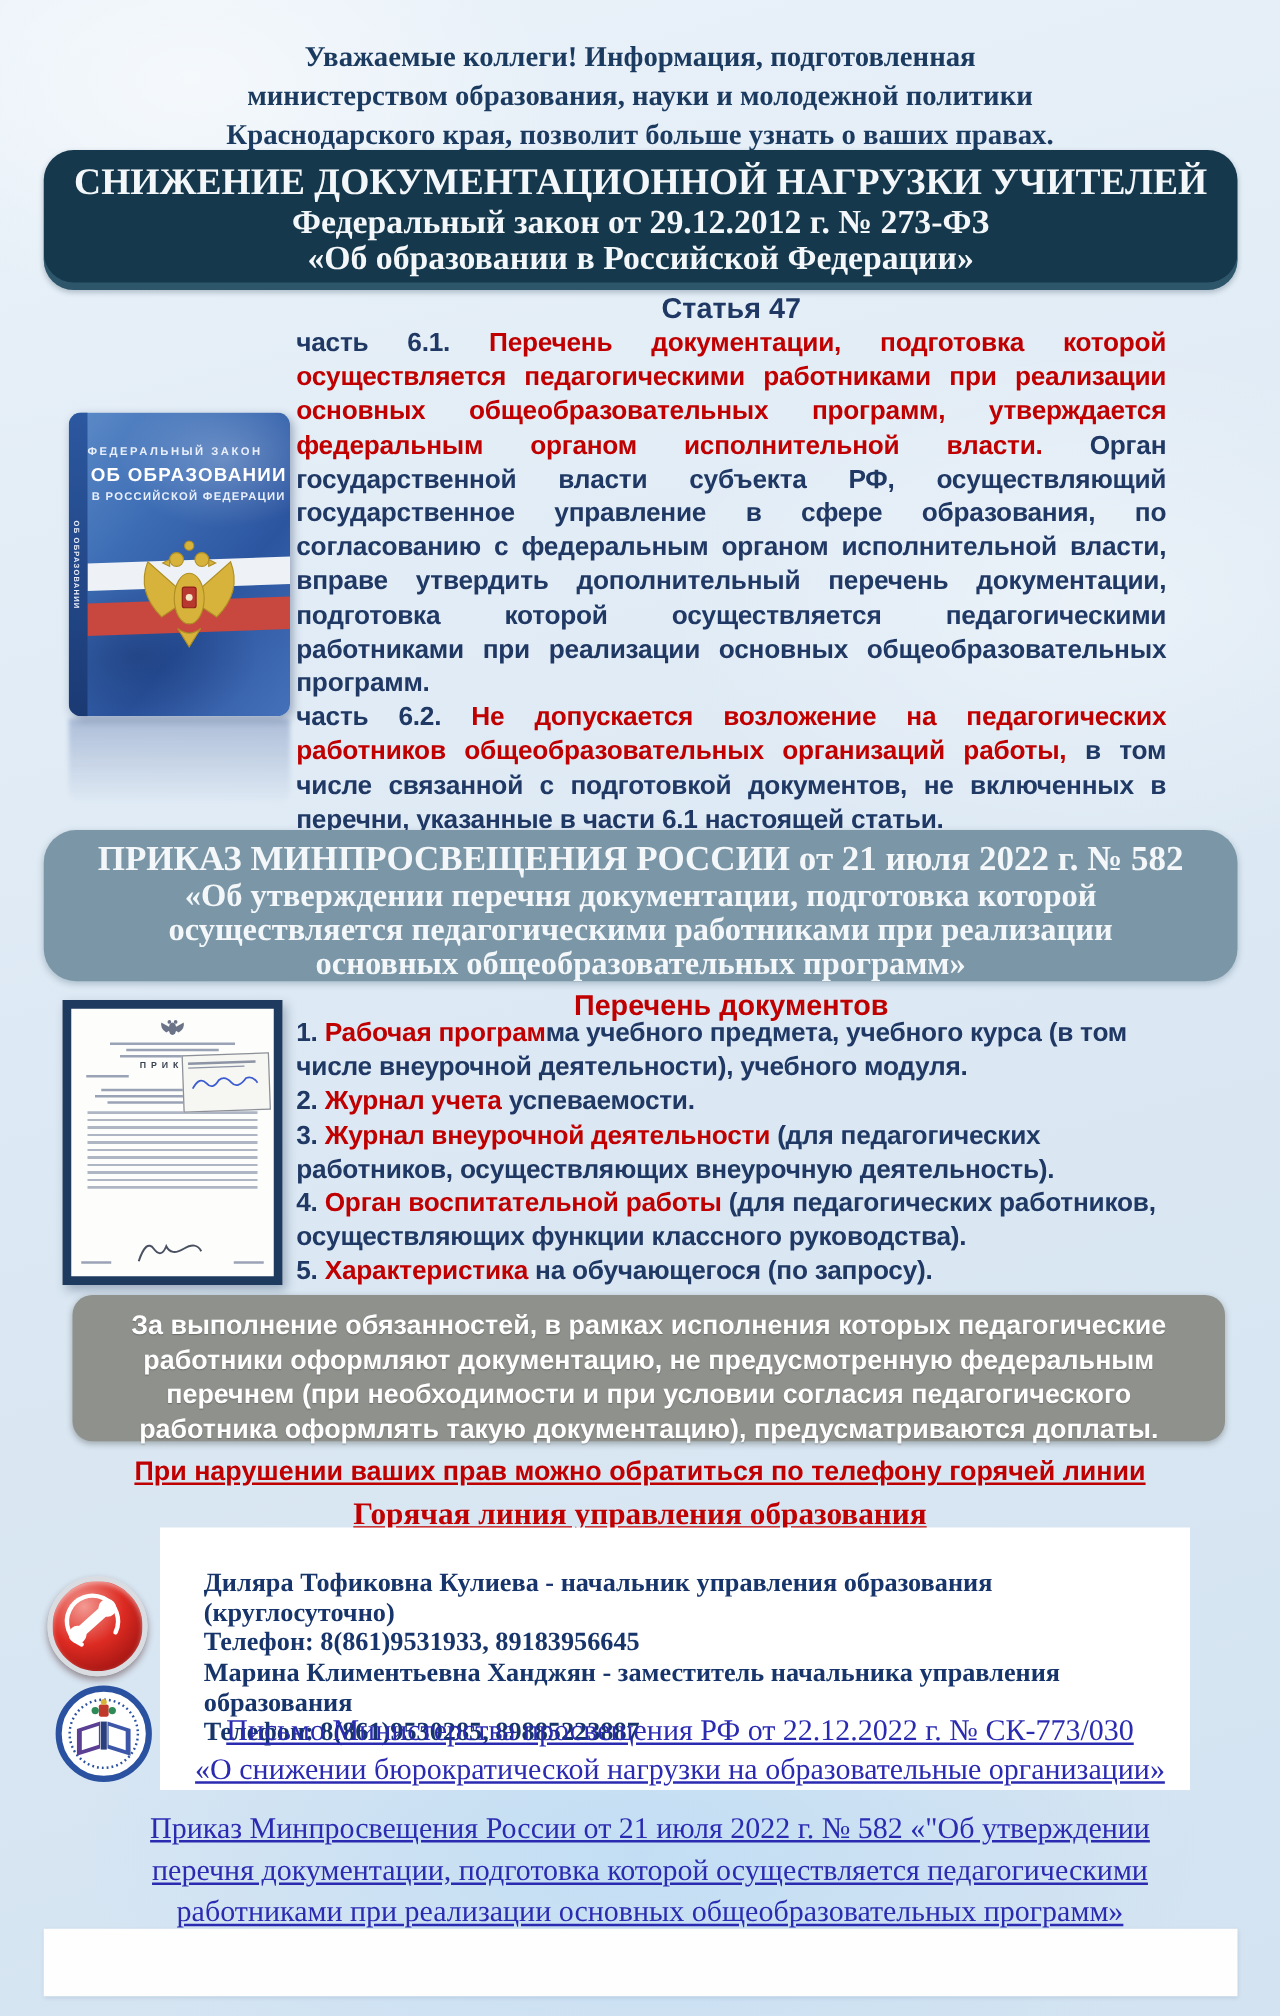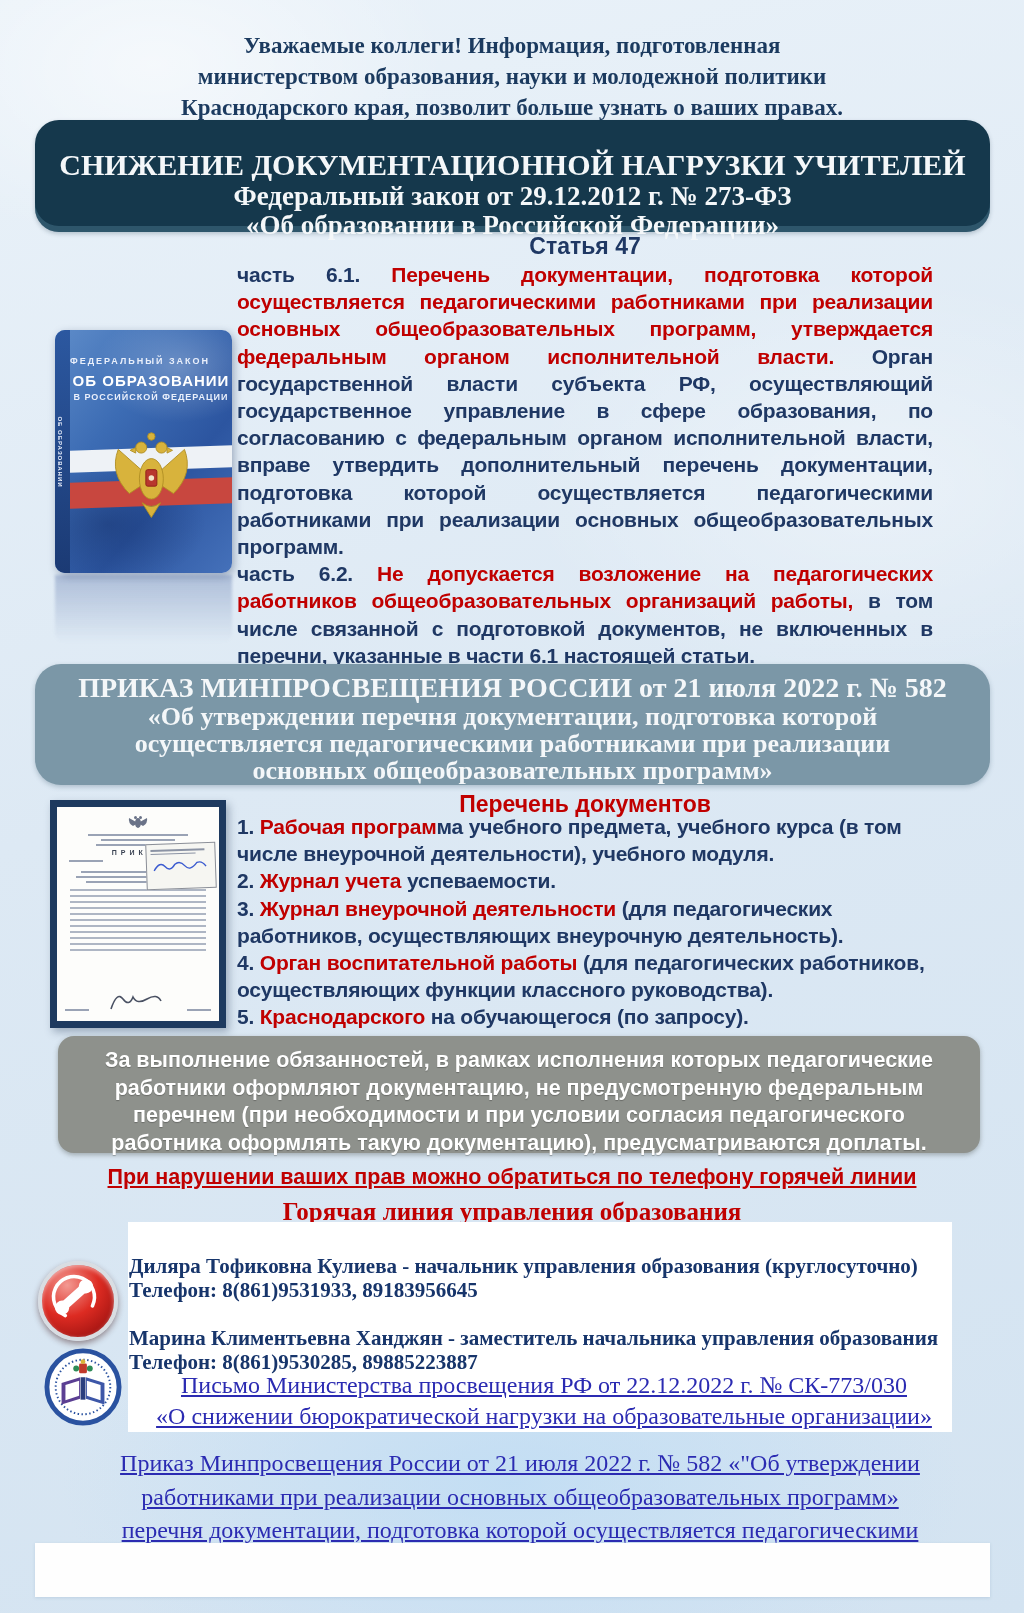--- a/index.html
+++ b/index.html
@@ -10,21 +10,21 @@
       radial-gradient(600px 300px at 50% 92%, rgba(190,220,244,.8), rgba(190,220,244,0) 75%),
       linear-gradient(165deg,#eaf2f9 0%,#dde9f4 45%,#d3e3f1 100%);
     font-family:"Liberation Sans",sans-serif;}
   .red{color:#c00000;} .navy{color:#1f3864;}
 
   .intro{position:absolute;top:30px;left:0;width:100%;text-align:center;
     font-family:"Liberation Serif",serif;font-weight:bold;font-size:23px;line-height:31px;color:#1b3a5f;}
 
   .hbox{position:absolute;left:35px;width:955px;box-sizing:border-box;text-align:center;
     font-family:"Liberation Serif",serif;font-weight:bold;color:#f4f7f9;}
-  .hbox1{top:120px;height:112px;background:#15384c;border-radius:24px;padding-top:27px;
+  .hbox1{top:120px;height:112px;background:#15384c;border-radius:24px;padding-top:8px;
     box-shadow:inset 0 -6px 0 rgba(110,165,190,.28), 0 2px 4px rgba(30,60,80,.25);}
   .h1l1{font-size:30px;line-height:35px;}
   .h1l2,.h1l3{font-size:27px;line-height:29px;}
   .hbox2{top:664px;height:121px;background:#7b97a7;border-radius:26px;padding-top:9px;
     box-shadow:0 2px 5px rgba(60,90,110,.3);}
   .h2l1{font-size:28px;line-height:30px;}
   .h2l2{font-size:26px;line-height:27px;}
 
   .article-title{position:absolute;top:233px;left:237px;width:696px;text-align:center;
     font-weight:bold;font-size:23px;color:#1f3864;}
@@ -81,21 +81,21 @@
     text-align:center;padding:11px 36px;text-shadow:0 1px 1px rgba(0,0,0,.25);
     box-shadow:0 2px 5px rgba(70,75,70,.4);}
 
   .alert-line{position:absolute;top:1165px;left:0;width:100%;text-align:center;font-weight:bold;
     font-size:21.5px;color:#c00000;text-decoration:underline;}
 
   .hotline-heading{position:absolute;top:1198px;left:0;width:100%;text-align:center;
     font-family:"Liberation Serif",serif;font-weight:bold;font-size:25px;color:#c00000;text-decoration:underline;}
 
   .contact-panel{position:absolute;left:128px;top:1222px;width:824px;height:210px;background:#ffffff;}
-  .contact{position:absolute;left:1px;right:8px;font-family:"Liberation Serif",serif;font-weight:bold;
+  .contact{position:absolute;left:35px;right:8px;font-family:"Liberation Serif",serif;font-weight:bold;
     font-size:21px;line-height:23.5px;color:#17356b;}
   .c1{top:33px;} .c2{top:105px;}
 
   .link{font-family:"Liberation Serif",serif;color:#2b2bb2;text-decoration:underline;cursor:pointer;}
   .link1{position:absolute;left:4px;top:148px;width:100%;text-align:center;font-size:24px;line-height:31px;}
   .link2{position:absolute;left:60px;top:1447px;width:920px;text-align:center;font-size:24px;line-height:33.5px;}
 
   .phone-icon{position:absolute;left:38px;top:1261px;width:72px;height:72px;border-radius:50%;
     background:radial-gradient(circle at 35% 28%, #f39a93, #dd2b22 45%, #8e0c0c 95%);
     border:4px solid #d9dde2;box-shadow:0 3px 6px rgba(60,20,20,.45), inset 0 2px 4px rgba(255,255,255,.5);}
@@ -200,21 +200,21 @@
         </svg>
       <i class="bar" style="right:0;width:24px;"></i>
     </div>
   </div>
 
   <div class="doc-list">
     <p><span class="navy">1. </span><span class="red">Рабочая програм</span><span class="navy">ма учебного предмета, учебного курса (в том числе внеурочной деятельности), учебного модуля.</span></p>
     <p><span class="navy">2. </span><span class="red">Журнал учета </span><span class="navy">успеваемости.</span></p>
     <p><span class="navy">3. </span><span class="red">Журнал внеурочной деятельности </span><span class="navy">(для педагогических работников, осуществляющих внеурочную деятельность).</span></p>
     <p><span class="navy">4. </span><span class="red">Орган воспитательной работы </span><span class="navy">(для педагогических работников, осуществляющих функции классного руководства).</span></p>
-    <p><span class="navy">5. </span><span class="red">Краснодарского </span><span class="navy">на обучающегося (по запросу).</span></p>
+    <p><span class="navy">5. </span><span class="red">Характеристика </span><span class="navy">на обучающегося (по запросу).</span></p>
   </div>
 
   <div class="gray-box">За выполнение обязанностей, в рамках исполнения которых педагогические работники  оформляют документацию, не предусмотренную федеральным перечнем (при необходимости и при условии согласия педагогического работника оформлять такую документацию), предусматриваются доплаты.</div>
 
   <div class="alert-line">При нарушении ваших прав можно обратиться по телефону горячей линии</div>
 
   <div class="hotline-heading">Горячая линия управления образования</div>
 
   <div class="contact-panel">
     <div class="contact c1">
@@ -255,19 +255,19 @@
     <g>
       <rect x="36" y="16" width="8" height="10" rx="1.5" fill="#c0392b"></rect>
       <circle cx="33" cy="21" r="3" fill="#2e8b57"></circle>
       <circle cx="47" cy="21" r="3" fill="#2e8b57"></circle>
       <circle cx="40" cy="14" r="2.5" fill="#d8b33c"></circle>
     </g>
   </svg>
 
   <div class="link link2">
     <div>Приказ Минпросвещения России от 21 июля 2022 г. № 582 «"Об утверждении</div>
+    <div>перечня документации, подготовка которой осуществляется педагогическими</div>
     <div>работниками при реализации основных общеобразовательных программ»</div>
-    <div>перечня документации, подготовка которой осуществляется педагогическими</div>
   </div>
 
   <div class="bottom-box"></div>
 
 </div>
 
 </body></html>

